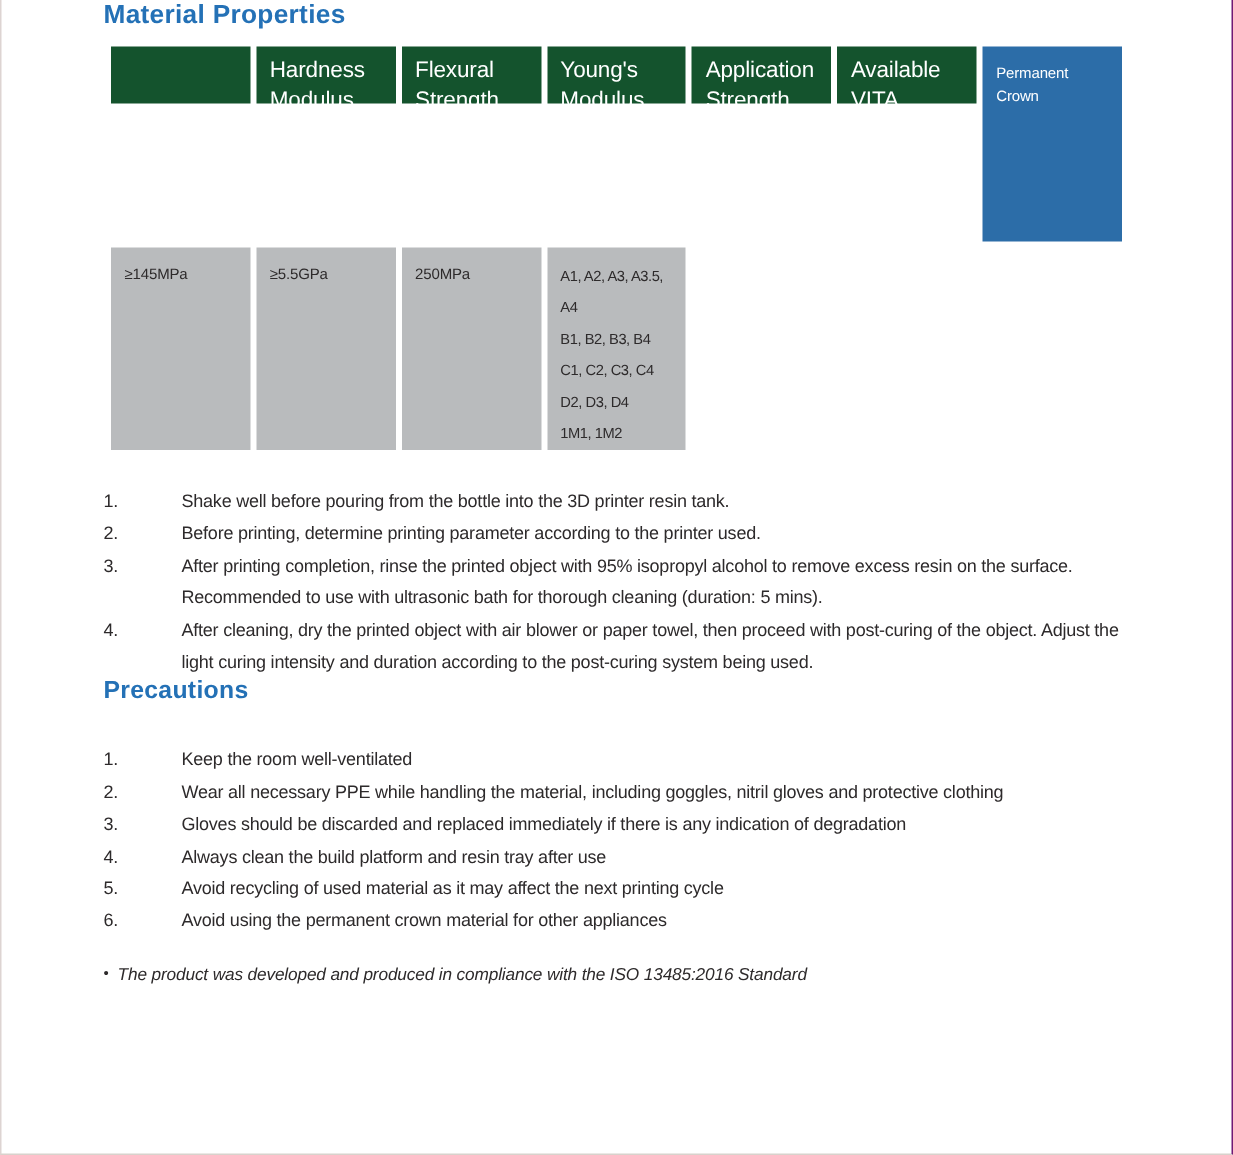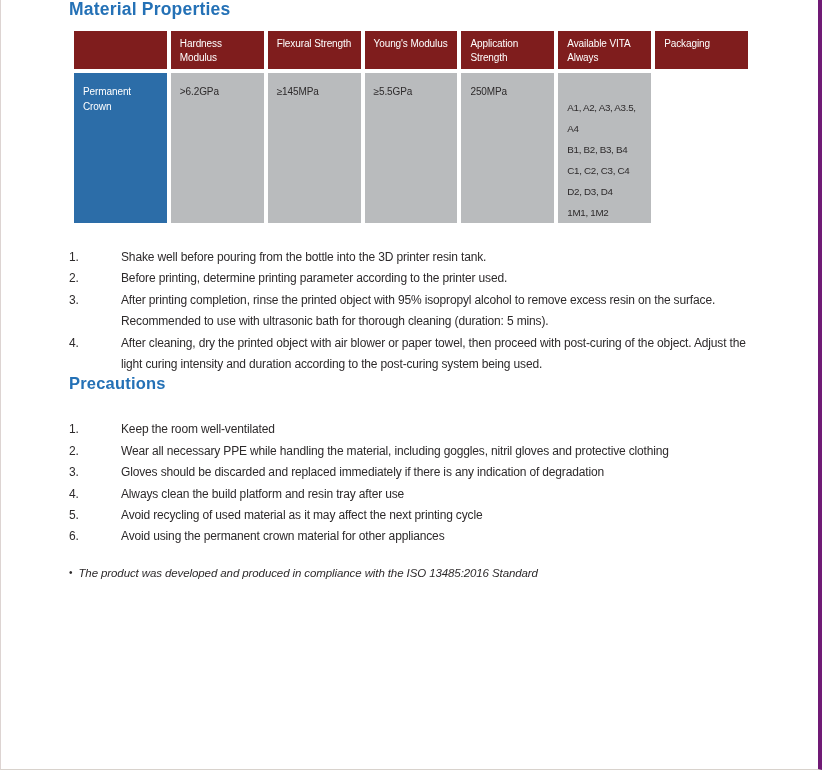--- a/index.html
+++ b/index.html
@@ -4,21 +4,21 @@
 <style>
   html, body { margin: 0; padding: 0; background: #ffffff; }
   .page {
     position: relative;
     width: 822px;
     height: 770px;
     background: #ffffff;
     font-family: "Liberation Sans", sans-serif;
     color: #2d2a2b;
     border-left: 1px solid #ddd4d2;
-    border-right: 4px solid #701a75;
+    border-right: 1px solid #701a75;
     border-bottom: 1px solid #d8d2cc;
     box-sizing: border-box;
     overflow: hidden;
   }
   .content { padding: 0 70px 0 68px; }
 
   h1.section-title, h2.section-title {
     color: #2471b6;
     font-weight: bold;
     margin: 0;
@@ -30,44 +30,44 @@
 
   
   .mat-table {
     display: grid;
     grid-template-columns: repeat(7, 1fr);
     gap: 4px;
     width: 674px;
     margin: 13px 0 0 5px;
   }
   .th {
-    background: #7f1d1d;
+    background: #14532d;
     color: #ffffff;
-    font-size: 10px;
+    font-size: 15px;
     line-height: 1.35;
     padding: 6px 8px 0 9px;
     height: 38px;
     box-sizing: border-box;
     letter-spacing: -0.1px;
   }
   .td {
     background: #b9bbbd;
     min-height: 130px;
     box-sizing: border-box;
     padding: 12px 8px 0 9px;
     font-size: 10px;
     line-height: 1.45;
     color: #2d2a2b;
     letter-spacing: -0.1px;
   }
   .td.row-label {
     background: #2c6da8;
     color: #ffffff;
   }
-  .td.vita { font-size: 9.8px; line-height: 21px; letter-spacing: -0.3px; padding-top: 24px; }
+  .td.vita { font-size: 9.8px; line-height: 21px; letter-spacing: -0.3px; padding-top: 9px; }
 
   
   .num-list { margin: 0; padding: 0; list-style: none; }
   .num-list li {
     display: grid;
     grid-template-columns: 52px 1fr;
     font-size: 12px;
     line-height: 21.4px;
     letter-spacing: -0.15px;
   }
@@ -100,24 +100,22 @@
     <h1 class="section-title mp-title">Material Properties</h1>
 
     <div class="mat-table">
 
       <div class="th"></div>
       <div class="th">Hardness Modulus</div>
       <div class="th">Flexural Strength</div>
       <div class="th">Young's Modulus</div>
       <div class="th">Application Strength</div>
       <div class="th">Available VITA Always</div>
-      <div class="th">Packaging</div>
 
       <div class="td row-label">Permanent Crown</div>
-      <div class="td">&gt;6.2GPa</div>
       <div class="td">≥145MPa</div>
       <div class="td">≥5.5GPa</div>
       <div class="td">250MPa</div>
       <div class="td vita">
         <div>A1, A2, A3, A3.5, A4</div>
         <div>B1, B2, B3, B4</div>
         <div>C1, C2, C3, C4</div>
         <div>D2, D3, D4</div>
         <div>1M1, 1M2</div>
       </div>

